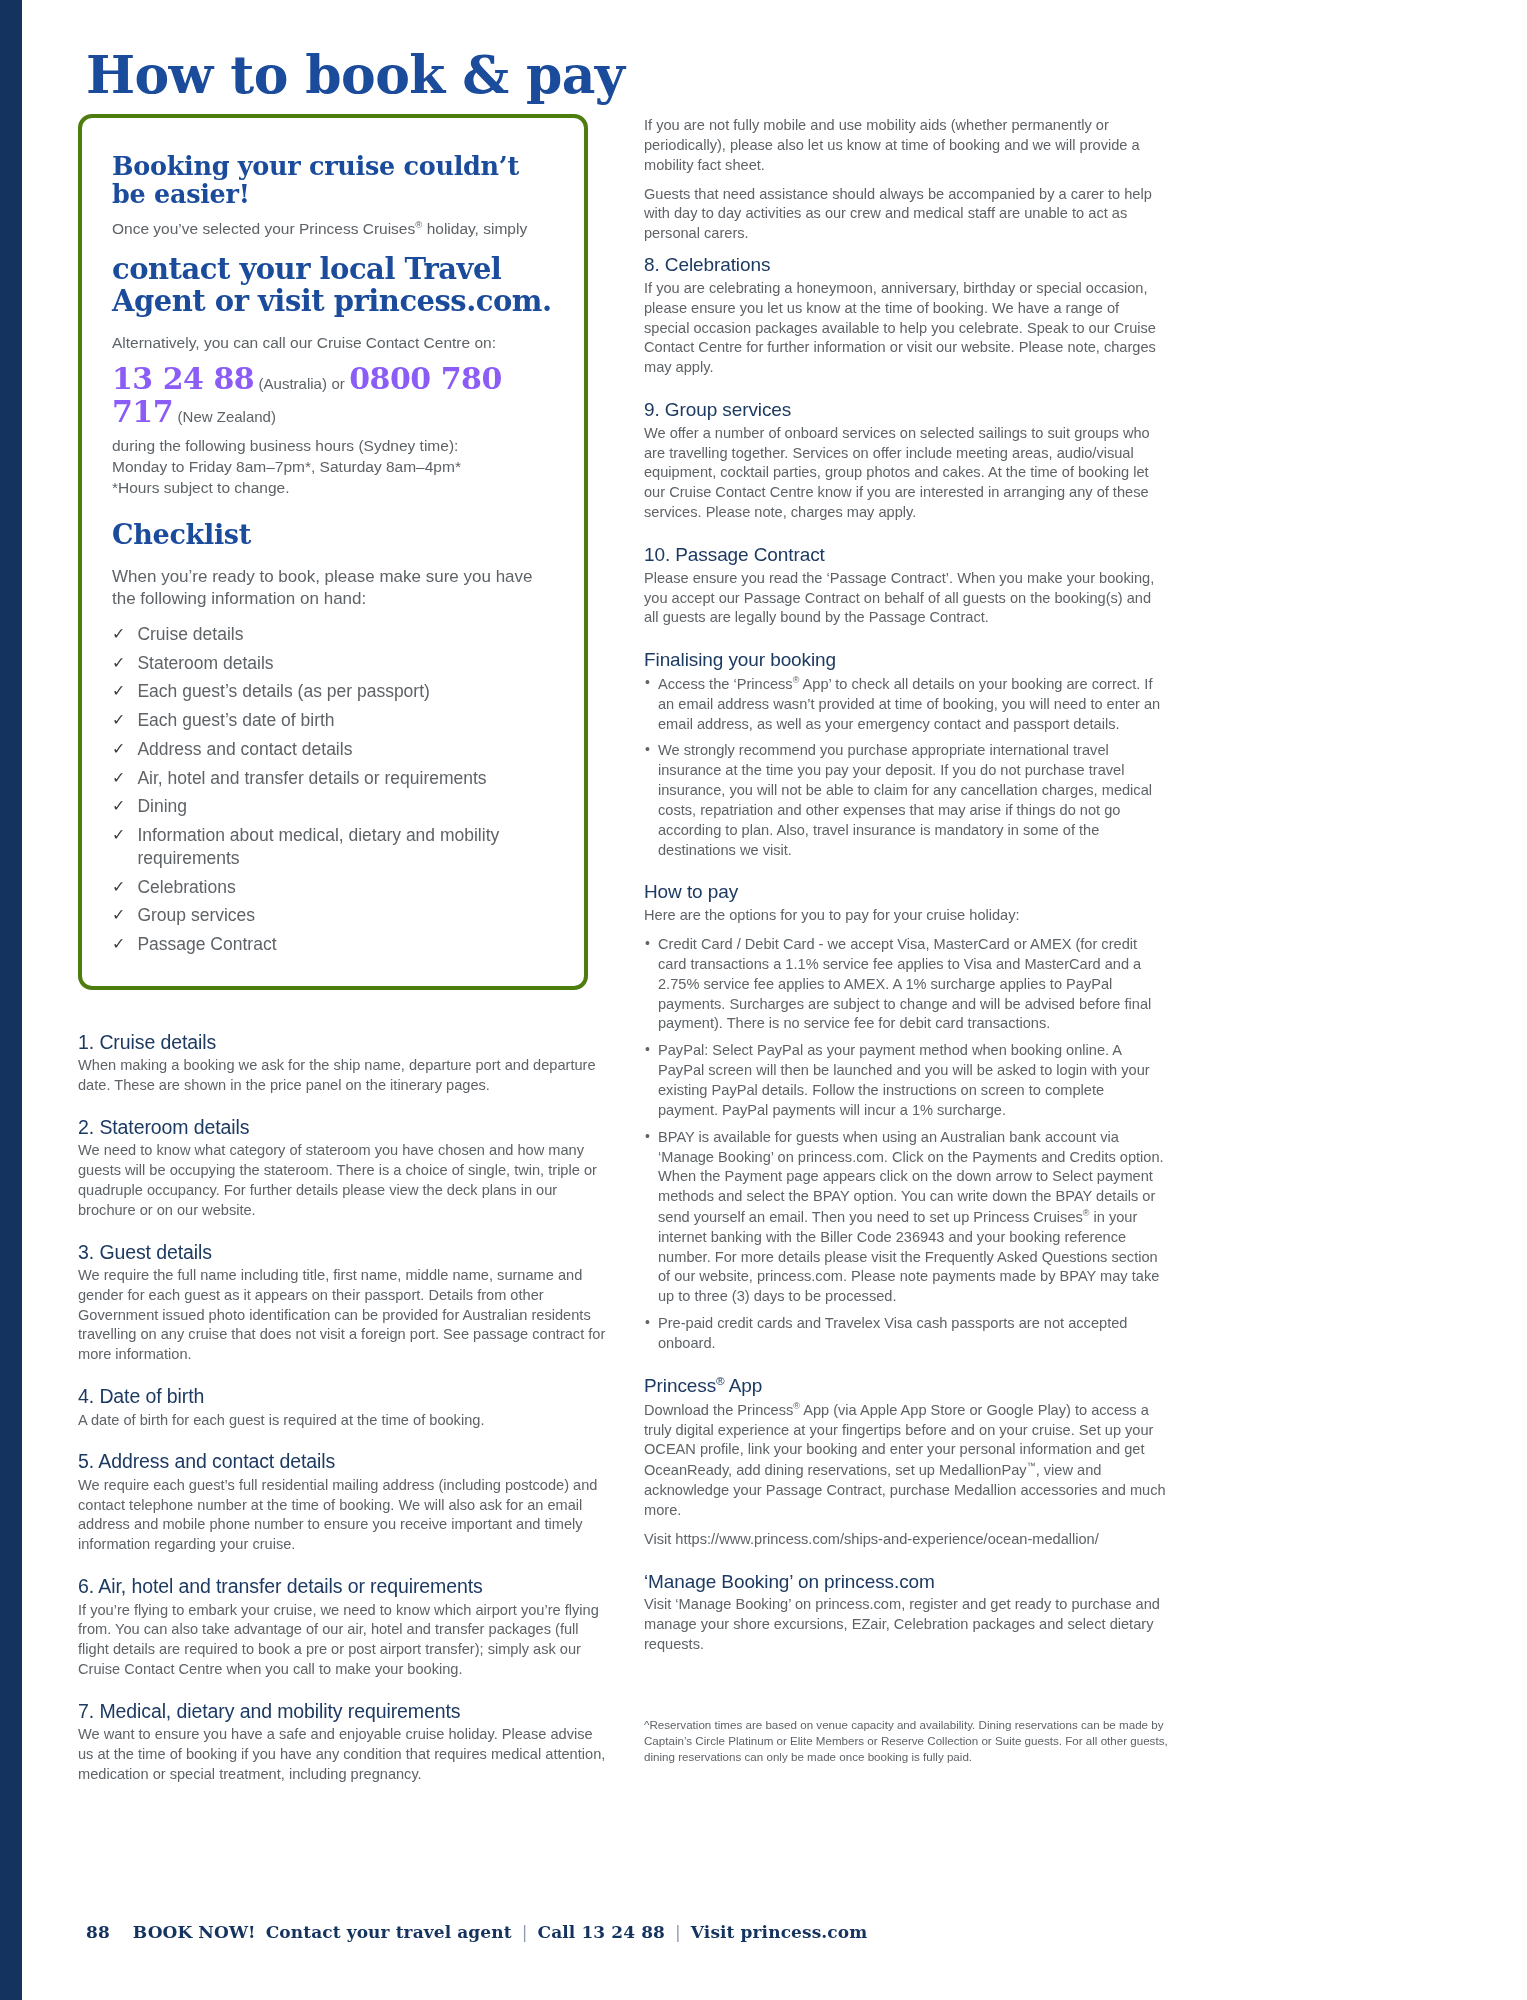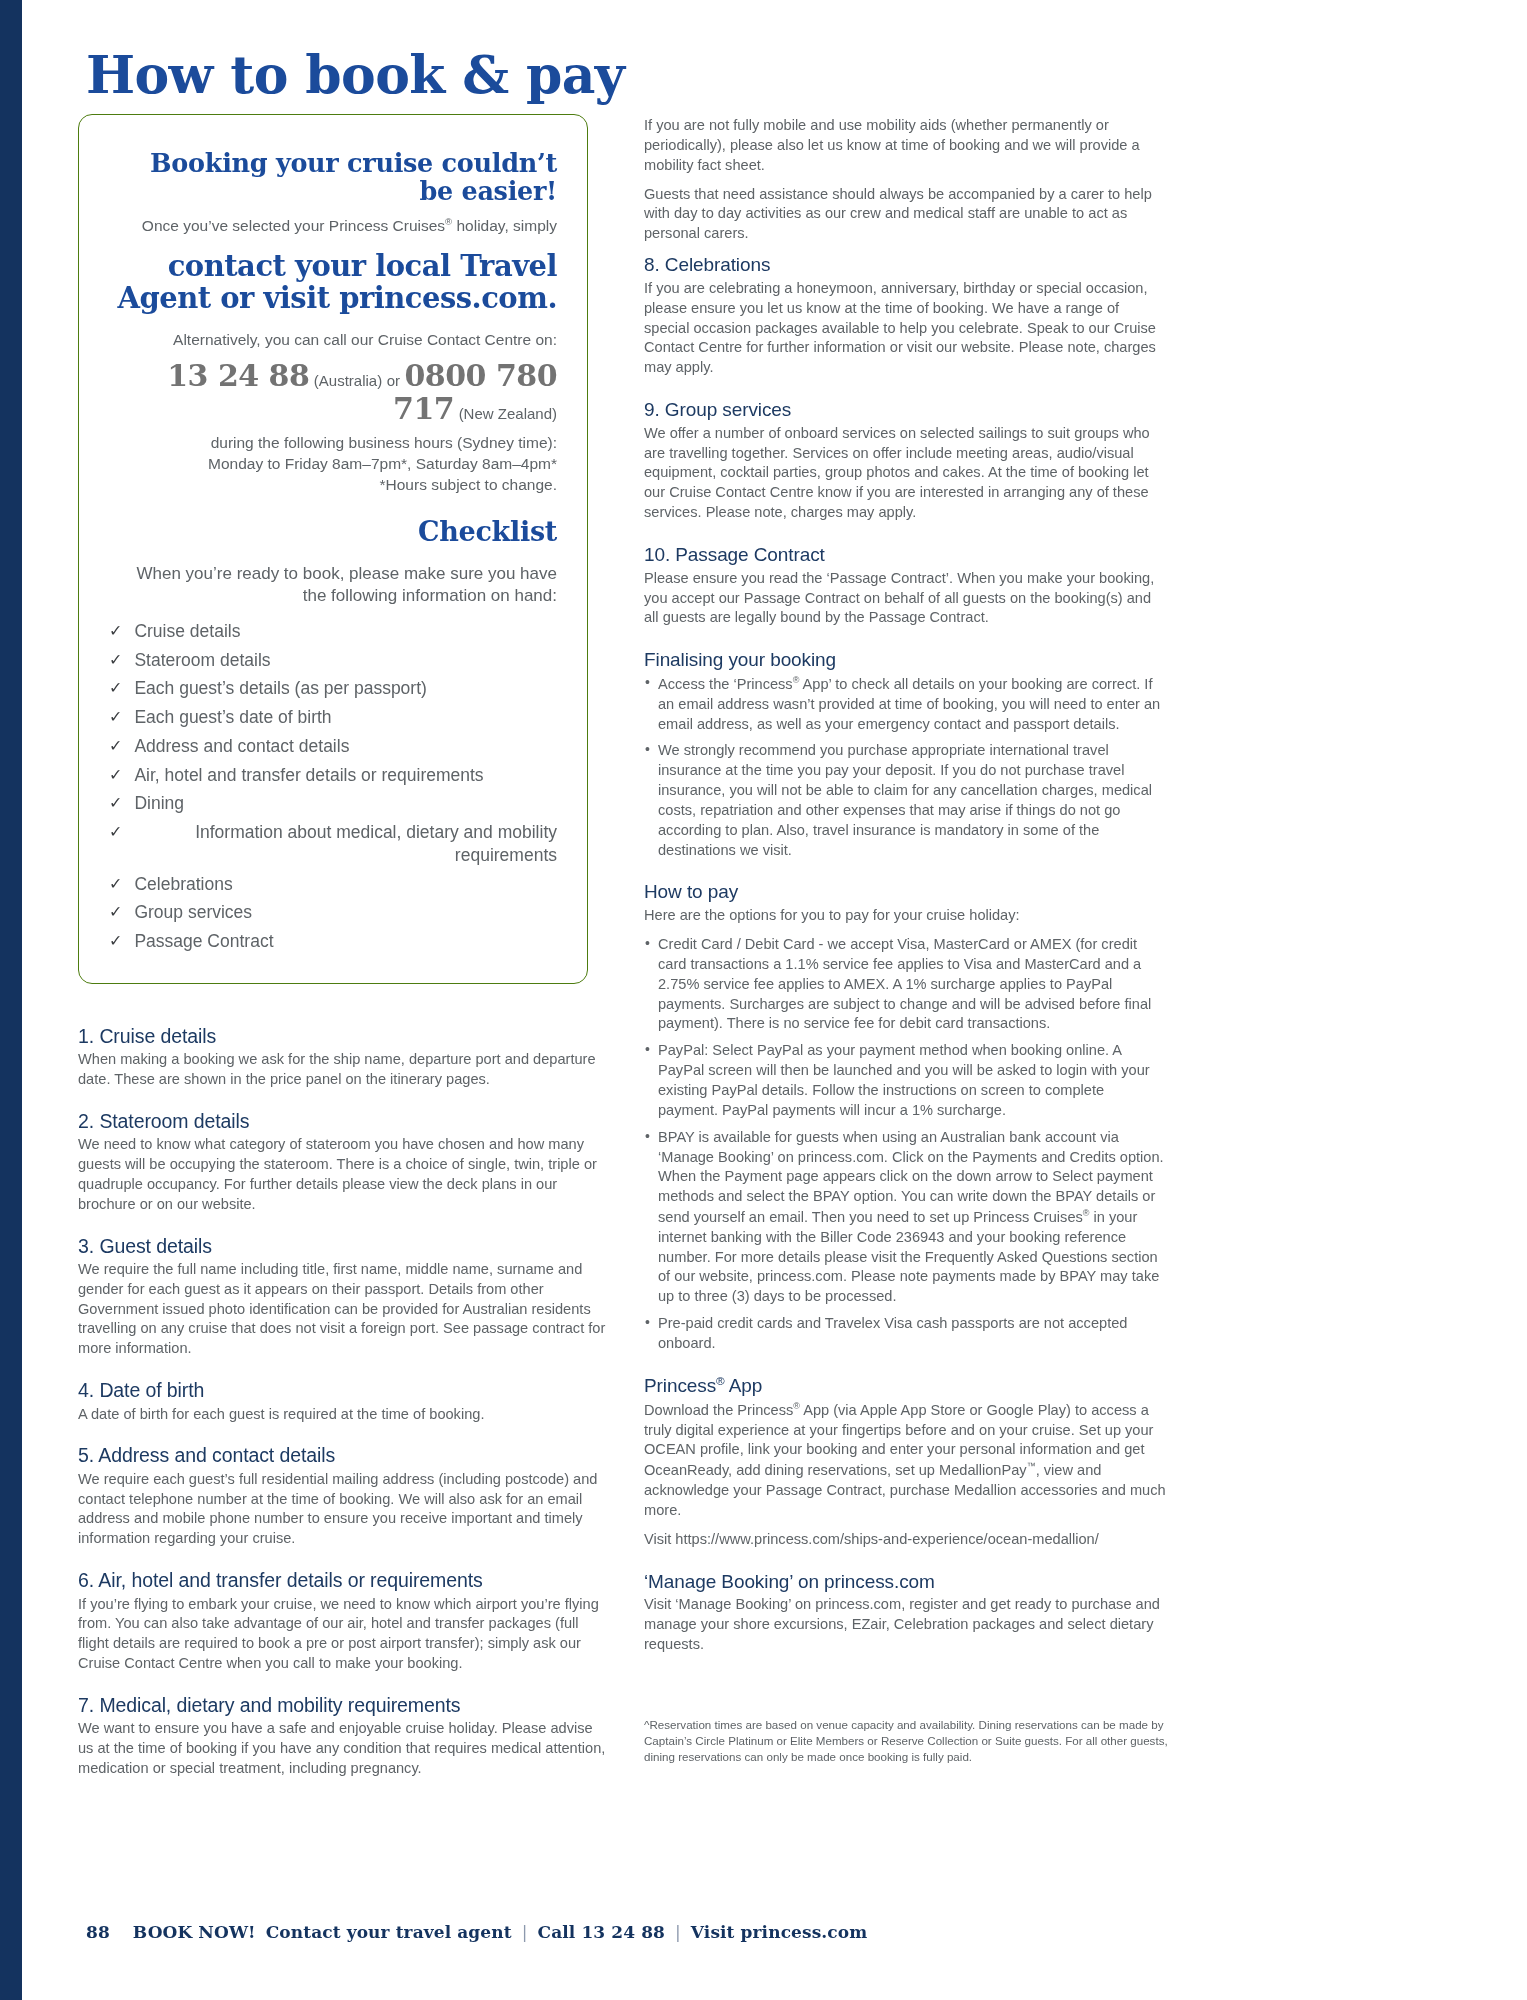--- a/index.html
+++ b/index.html
@@ -48,27 +48,26 @@
     left: 0;
     width: 1380px;
     display: flex;
     gap: 38px;
   }
   .col-left { width: 528px; }
   .col-right { width: 524px; padding-top: 2px; }
 
   
   .panel {
-    border: 1px solid #4d7c0f;
+    border: 4px solid #4d7c0f;
     border-radius: 14px;
     padding: 34px 30px 24px 30px;
     box-sizing: border-box;
     width: 510px;
     background: #fff;
-    text-align: right;
   }
   .panel-heading {
     font-family: "DejaVu Serif", "Liberation Serif", serif;
     font-weight: 700;
     font-size: 25.5px;
     color: #1b4b9b;
     letter-spacing: -0.3px;
     margin: 0 0 10px 0;
     line-height: 1.1;
   }
@@ -94,21 +93,21 @@
     margin: 0 0 6px 0;
   }
   .phones {
     margin: 8px 0 8px 0;
     line-height: 1.1;
   }
   .phone-num {
     font-family: "DejaVu Serif", "Liberation Serif", serif;
     font-weight: 700;
     font-size: 30px;
-    color: #737373;
+    color: #8b5cf6;
     letter-spacing: -0.5px;
   }
   .phone-note {
     font-size: 15px;
     color: #5e6367;
   }
   .hours {
     font-size: 15.5px;
     color: #5e6367;
     line-height: 1.35;

